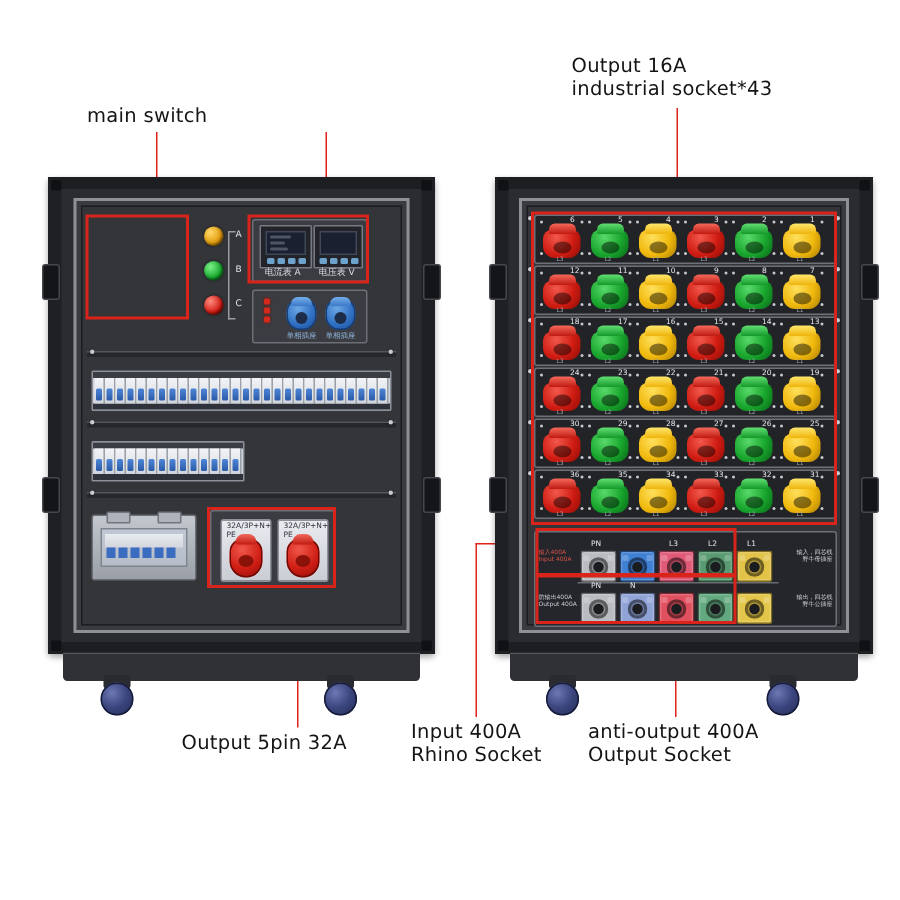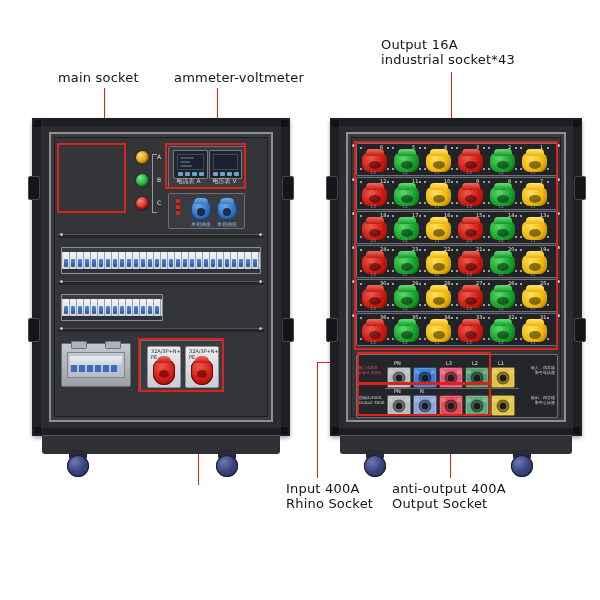--- a/index.html
+++ b/index.html
@@ -114,33 +114,33 @@
   .rhino-side{position:absolute;color:#d9524a;font-size:4px;line-height:5px;white-space:pre;}
   .rhino-side2{position:absolute;color:#c9ccd2;font-size:4px;line-height:5px;white-space:pre;}
   .rhino-cnlbl{position:absolute;color:#cfd2d8;font-size:4px;line-height:5px;white-space:pre;text-align:right;}
   .divline{position:absolute;background:#6a6c74;height:1px;}
 </style>
 </head>
 <body>
 
 <div id="stage">
 
-  <div class="anno" style="left:58px;top:70px;">main socket</div>
+  <div class="anno" style="left:58px;top:70px;">main switch</div>
   <div class="leader" style="left:104px;top:88px;height:44px;"></div>
 
-  <div class="anno" style="left:174px;top:70px;">ammeter-voltmeter</div>
   <div class="leader" style="left:217px;top:88px;height:57px;"></div>
 
   <div class="anno" style="left:381px;top:37px;">Output 16A
 industrial socket*43</div>
   <div class="leader" style="left:451px;top:72px;height:58px;"></div>
 
+  <div class="anno" style="left:121px;top:488px;">Output 5pin 32A</div>
   <div class="leader" style="left:198px;top:405px;height:80px;"></div>
 
-  <div class="anno" style="left:274px;top:481px;margin-left:12px;">Input 400A
+  <div class="anno" style="left:274px;top:481px;">Input 400A
 Rhino Socket</div>
   <div class="leader" style="left:317px;top:362px;height:116px;"></div>
   <div class="leader-h" style="left:317px;top:362px;width:48px;"></div>
 
   <div class="anno" style="left:392px;top:481px;">anti-output 400A
 Output Socket</div>
   <div class="leader" style="left:450px;top:430px;height:48px;"></div>
 
   <div class="case" style="left:32px;top:118px;width:258px;height:318px;">
 

